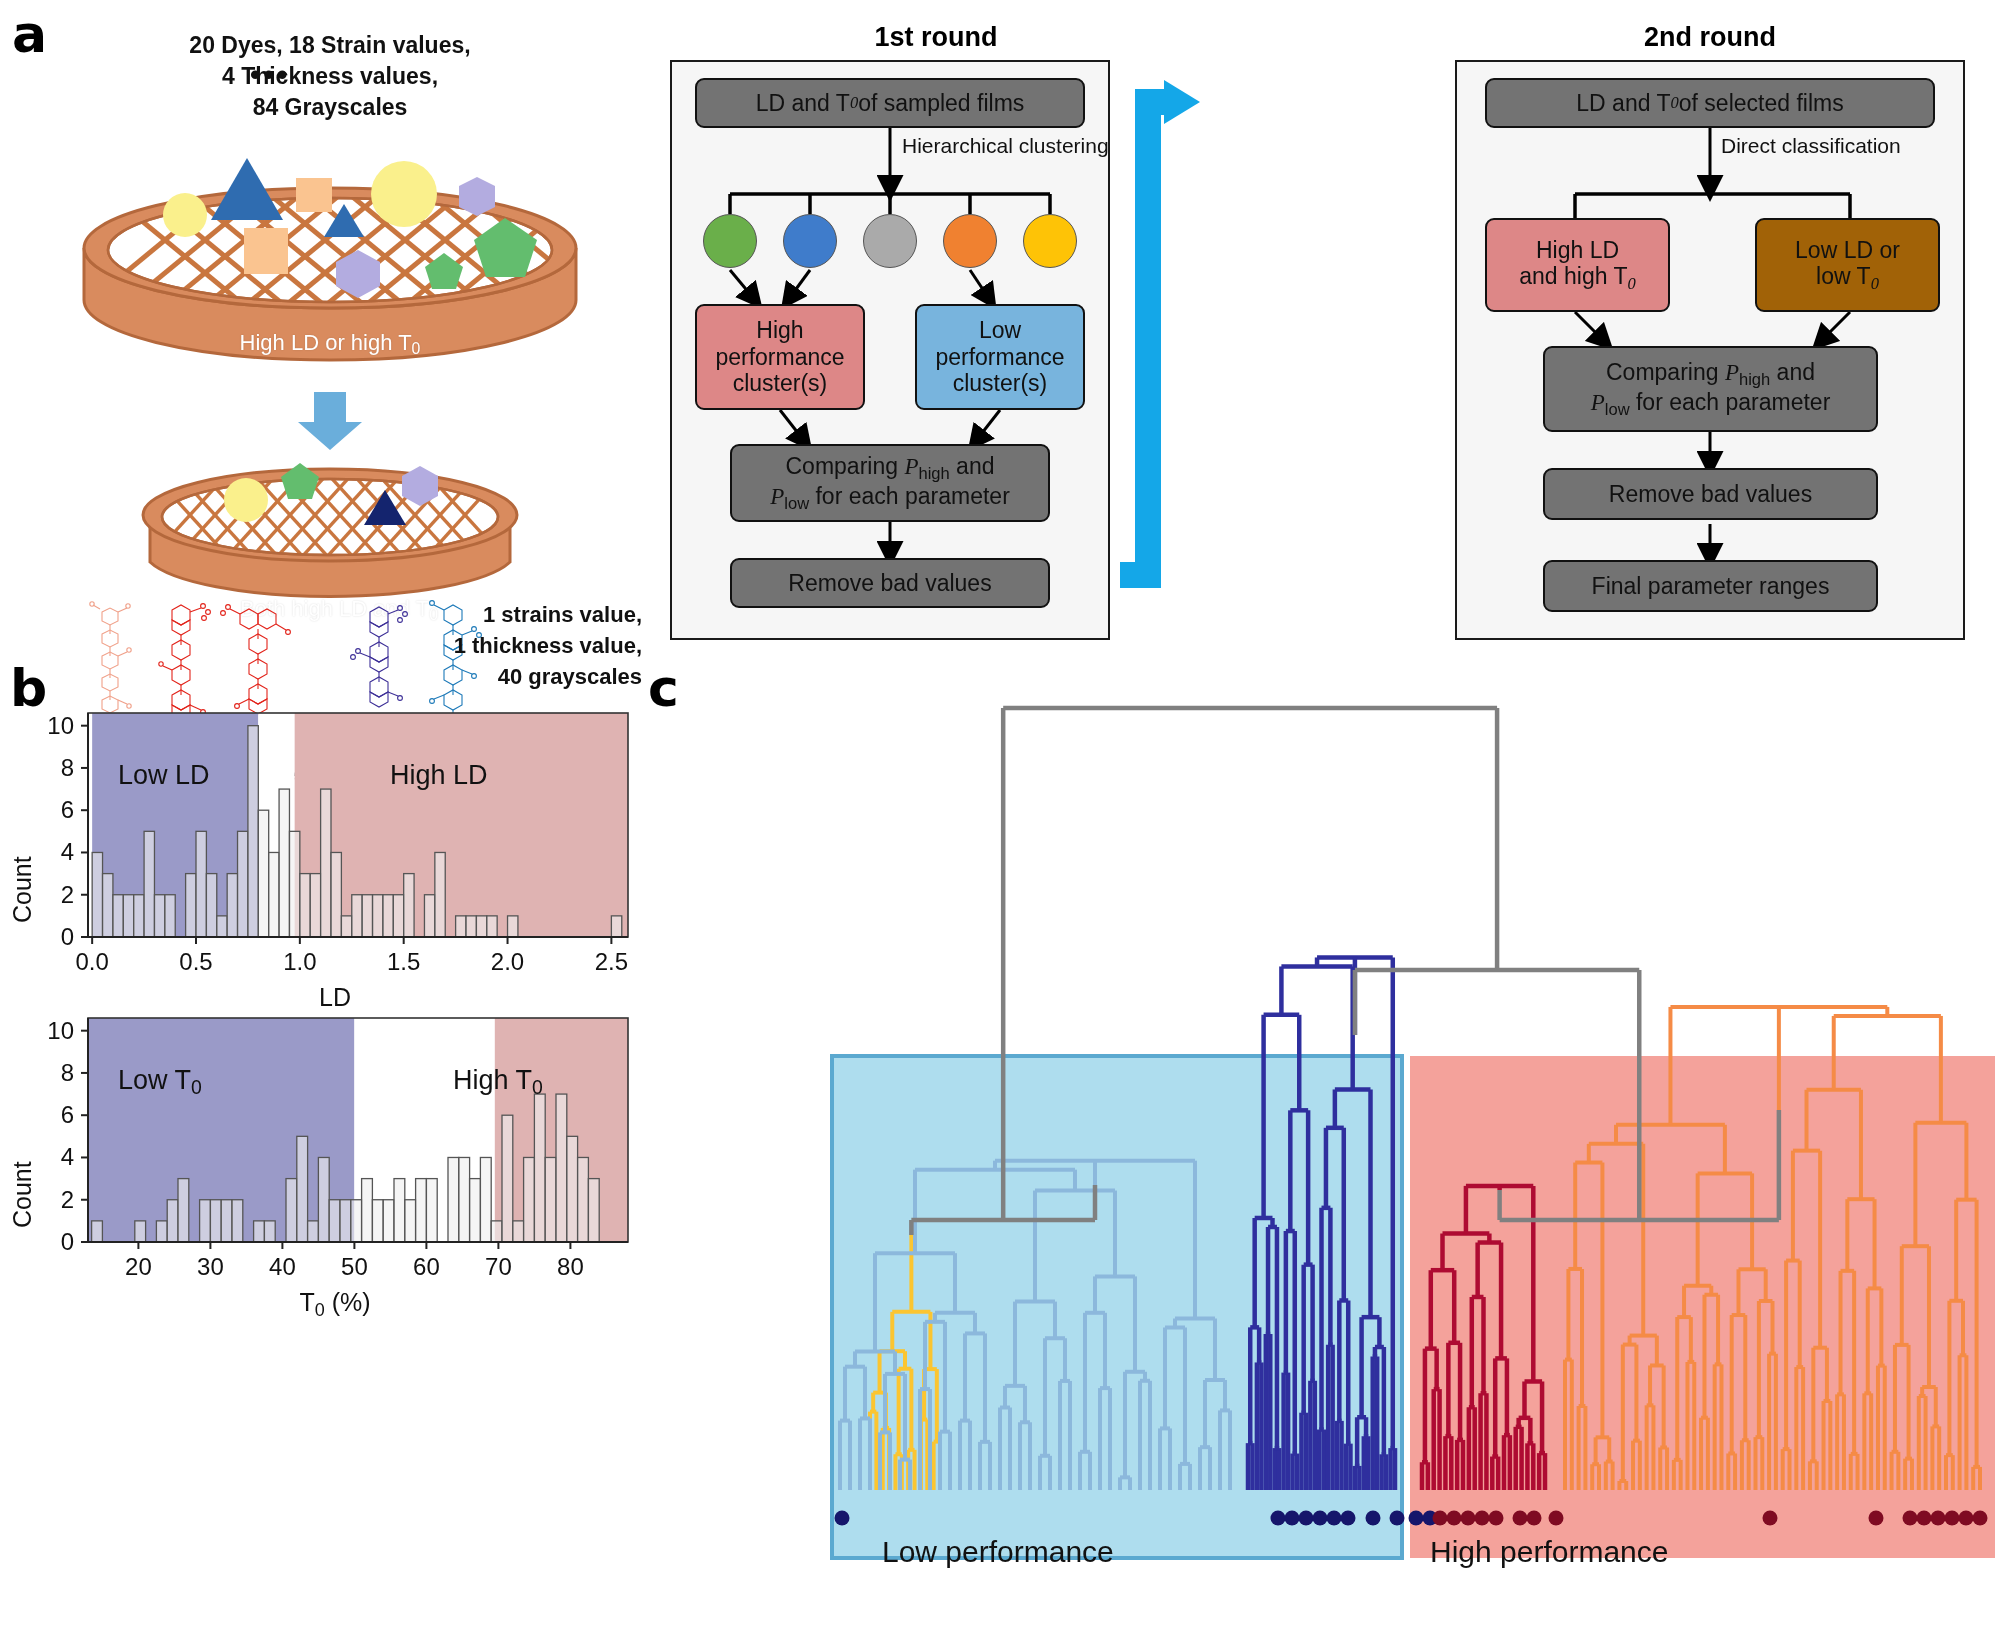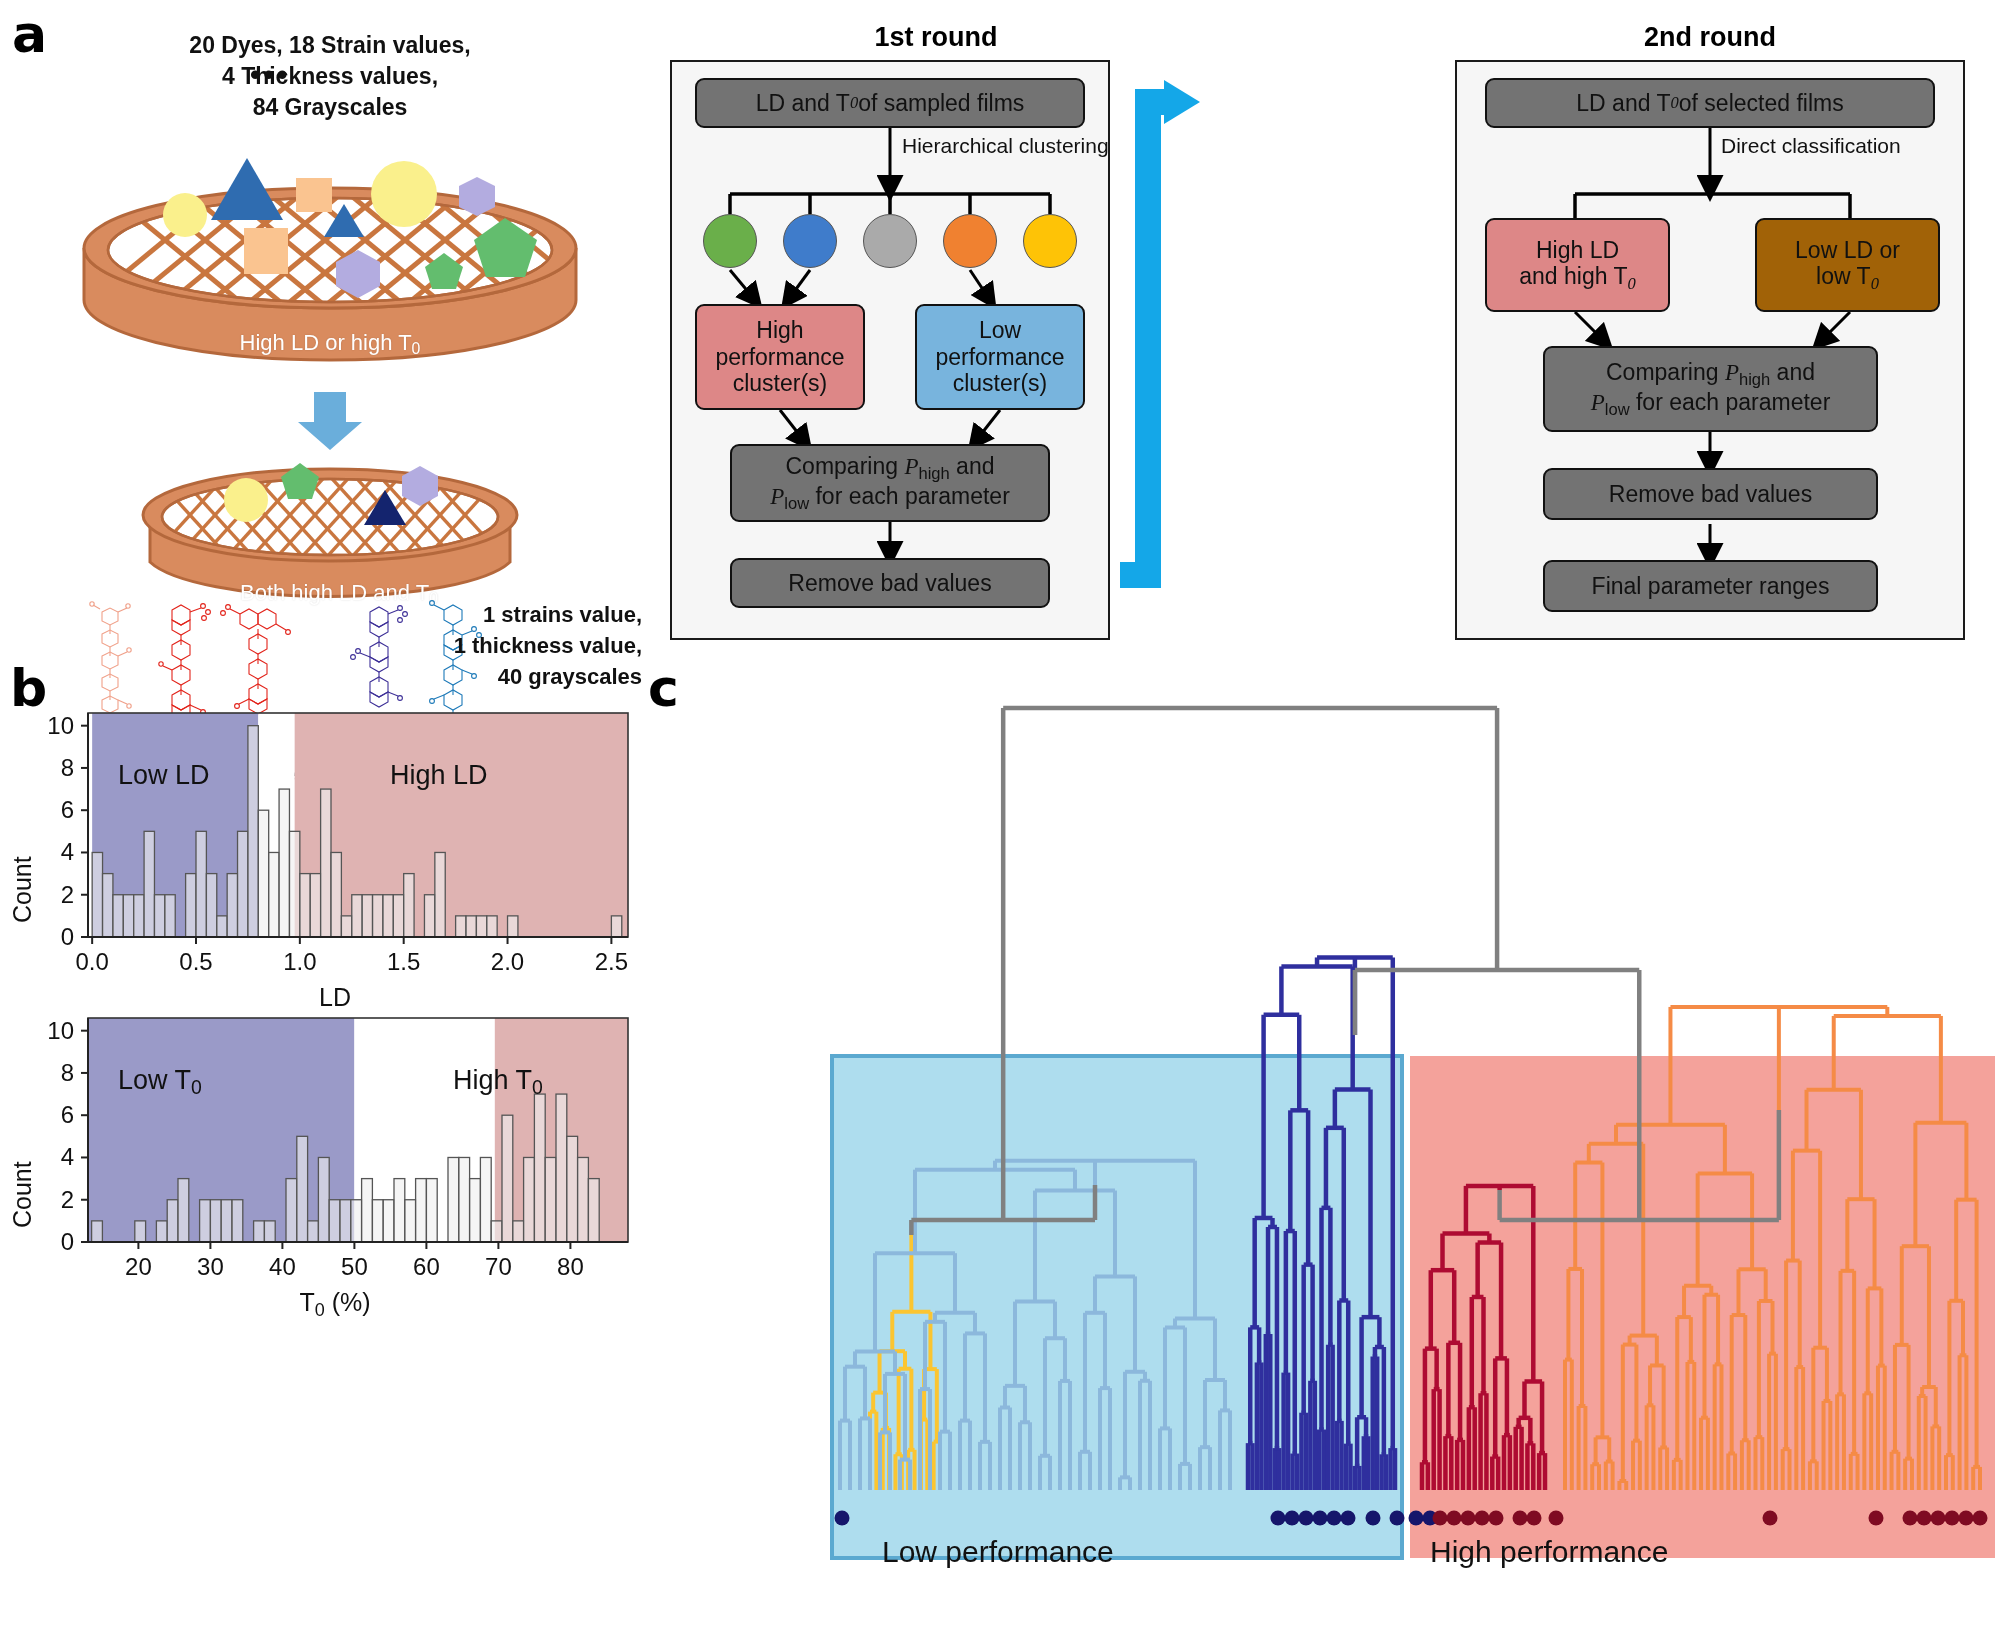--- a/index.html
+++ b/index.html
@@ -207,21 +207,21 @@
     <ellipse cx="330" cy="517" rx="168" ry="38" fill="none" stroke="#b4683c" stroke-width="2.5"></ellipse>
     <polygon points="300,463 319,477 312,499 288,499 281,477" fill="#63bd6e"></polygon>
     <polygon points="420,466 438,476 438,496 420,506 402,496 402,476" fill="#b3ace0"></polygon>
     <circle cx="246" cy="500" r="22" fill="#faf08c"></circle>
     <polygon points="385,490 406,525 364,525" fill="#14246e"></polygon>
   </svg>
 
   <div class="dish-label" style="top:330px;">
     <span>High LD or high T</span><span class="sub">0</span>
   </div>
-  <div class="dish-label" style="top:580px;padding-left:18px;">
+  <div class="dish-label" style="top:596px;padding-left:18px;">
     <span>Both high LD and T</span><span class="sub">0</span>
   </div>
 
   <svg class="molecules" viewBox="0 0 470 140">
     <g stroke-width="1.1" fill="none">
 
       <g stroke="#f0a089">
         <polygon points="32,12 40,8 48,12 48,21 40,25 32,21"></polygon>
         <line x1="40" y1="25" x2="40" y2="34"></line>
         <polygon points="32,34 40,30 48,34 48,43 40,47 32,43"></polygon>

